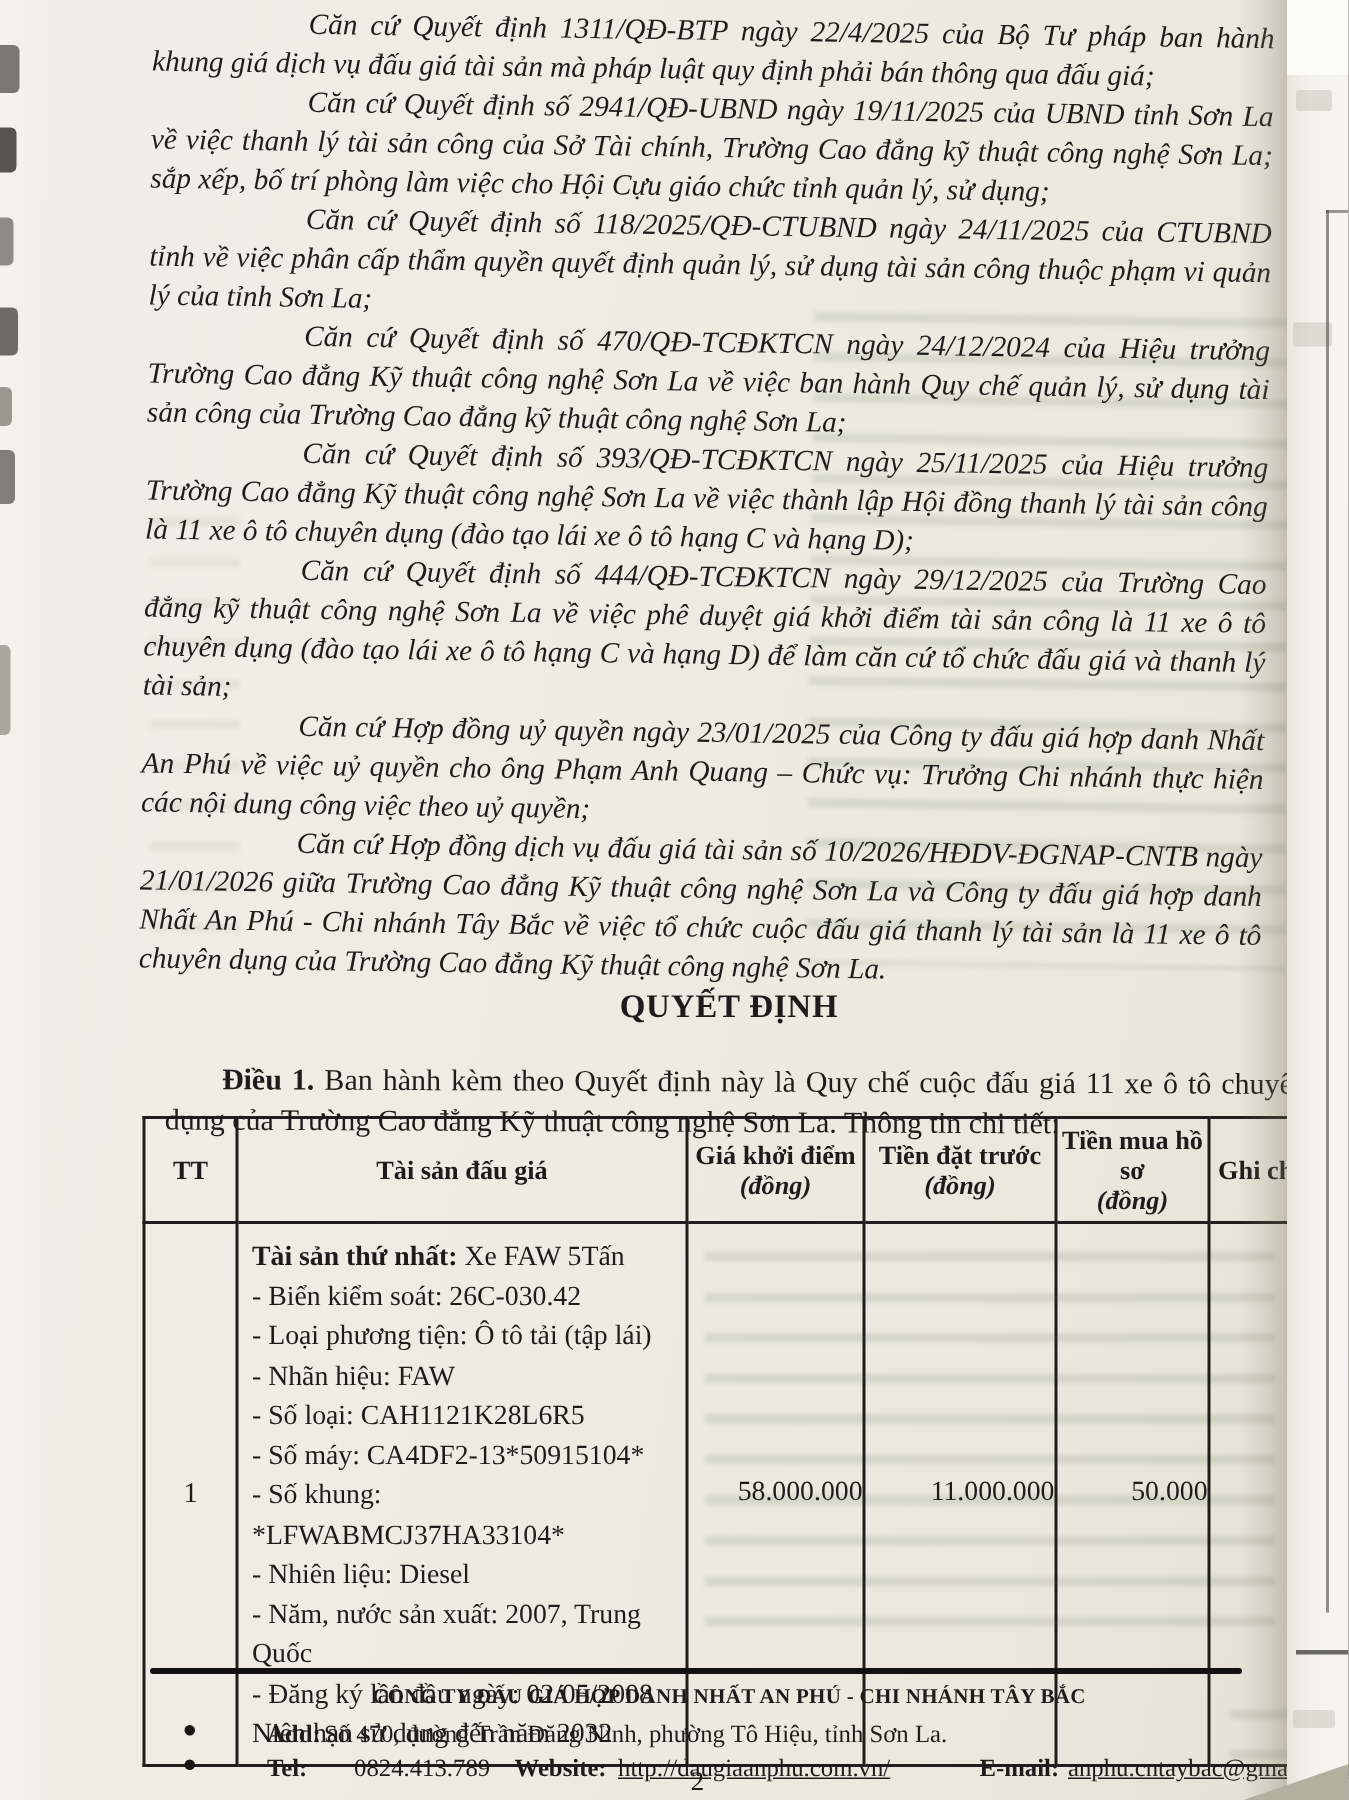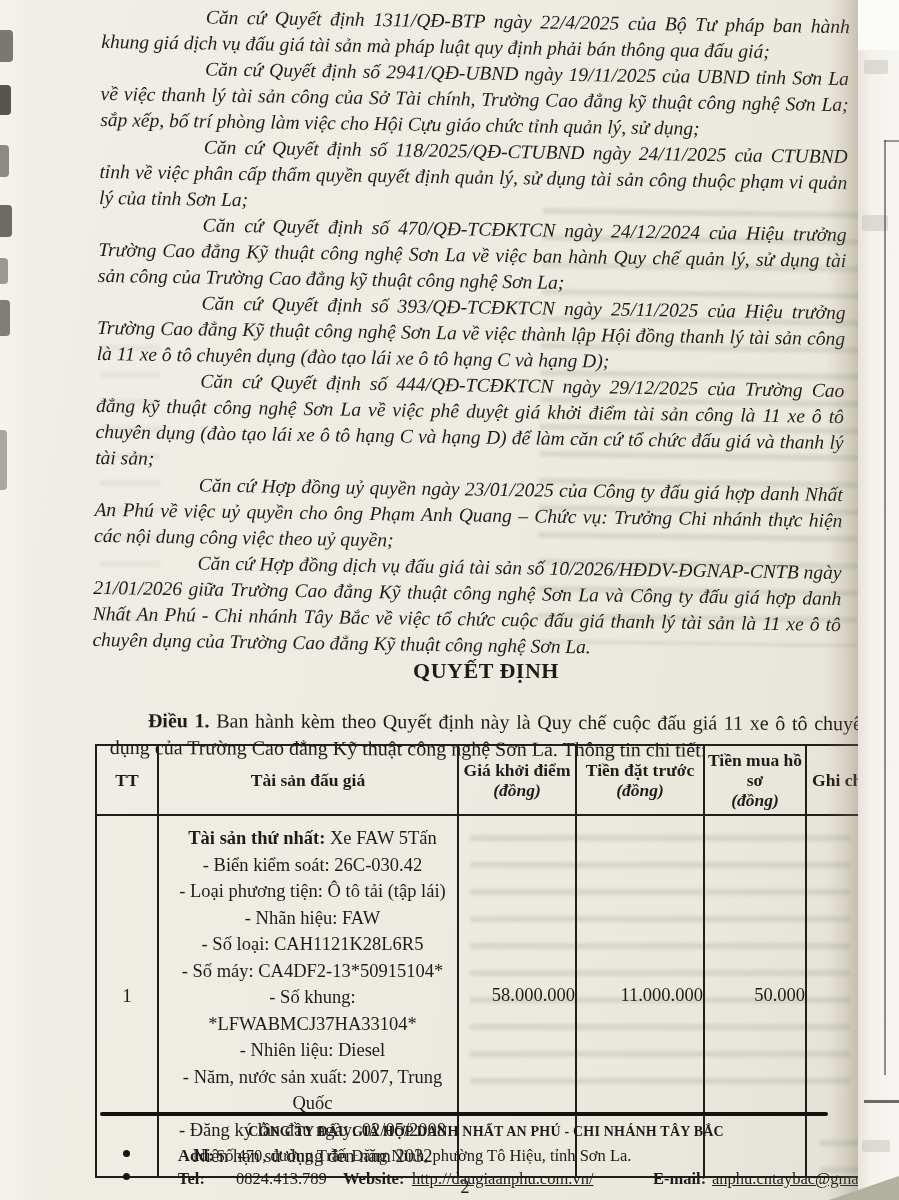--- a/index.html
+++ b/index.html
@@ -51,21 +51,21 @@
     transform:rotate(.25deg);transform-origin:0 0;}
   .article .lbl{font-weight:bold;}
 
   table.tbl{position:absolute;left:95px;top:744px;width:782px;
     border-collapse:collapse;table-layout:fixed;}
   .tbl th,.tbl td{border:2px solid #1f1e1c;padding:0;}
   .tbl th{font-weight:bold;font-size:17.5px;line-height:20px;text-align:center;vertical-align:middle;height:64px;padding:2px 1px;}
   .tbl th .unit{display:block;font-style:italic;font-weight:bold;}
   .tbl td{font-size:18.5px;}
   td.tt-cell{text-align:center;vertical-align:middle;font-size:19px;}
-  td.asset-cell{vertical-align:top;padding:9px 0 6px 9px;line-height:26.5px;text-align:center;}
+  td.asset-cell{vertical-align:top;padding:9px 0 6px 9px;line-height:26.5px;}
   td.asset-cell .title b{font-weight:bold;}
   td.money-cell{text-align:right;vertical-align:middle;}
   tr.data-row{height:288px;}
 
   .footer-rule{position:absolute;left:100px;top:1112px;width:728px;height:4px;background:#121210;border-radius:2px;}
   .footer-company{position:absolute;left:95px;top:1124px;width:782px;text-align:center;
     font-weight:bold;font-size:14px;letter-spacing:.2px;}
   .f-row{position:absolute;left:0;width:899px;font-size:16.5px;}
   .f-row .bullet{position:absolute;left:123px;top:4px;width:7px;height:7px;border-radius:50%;background:#161614;}
   .f-lbl{font-weight:bold;}

